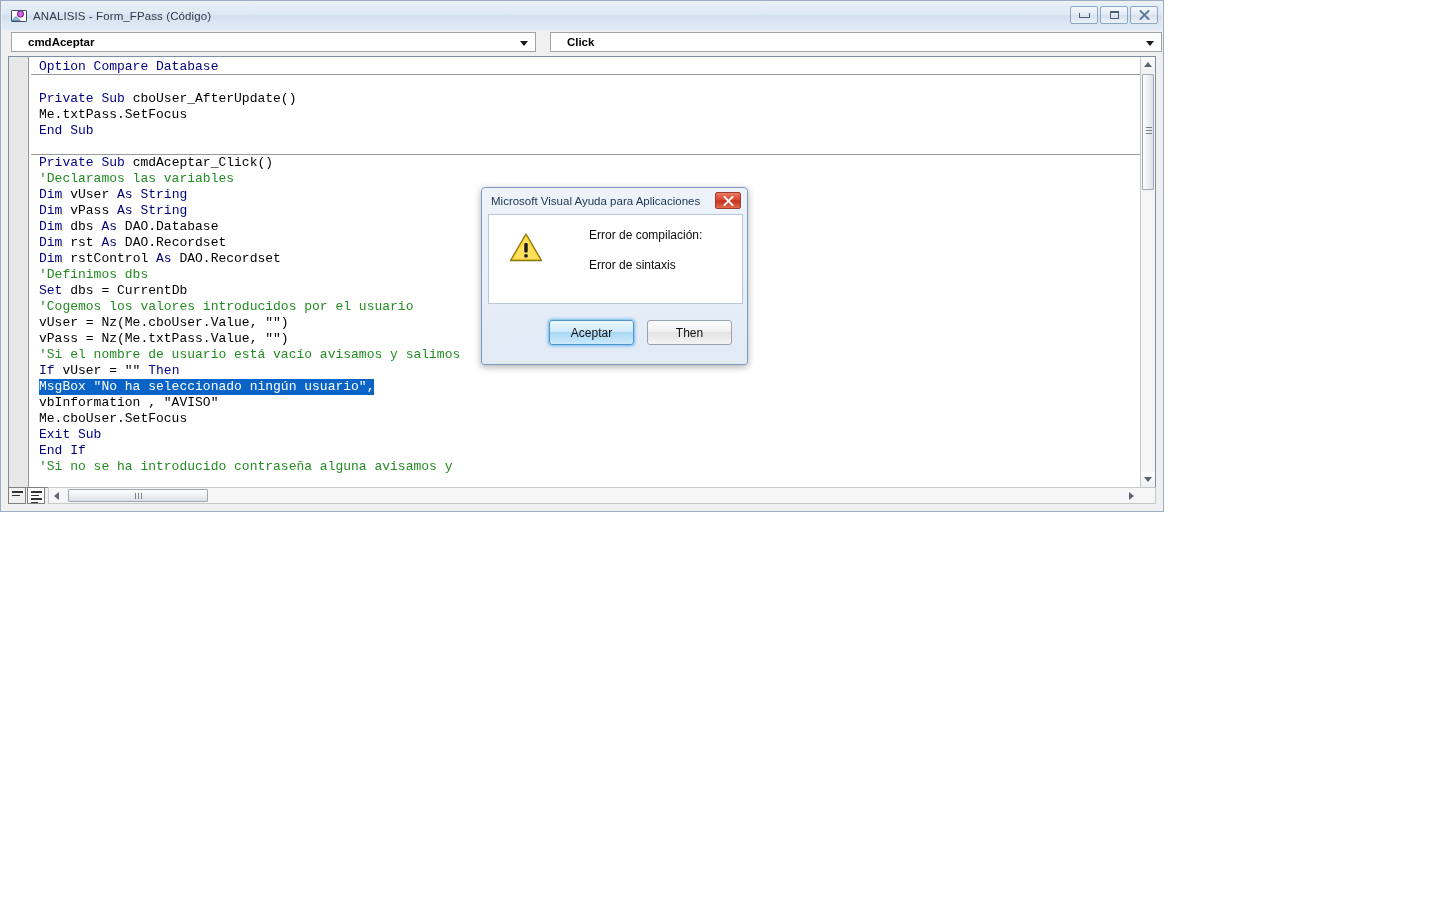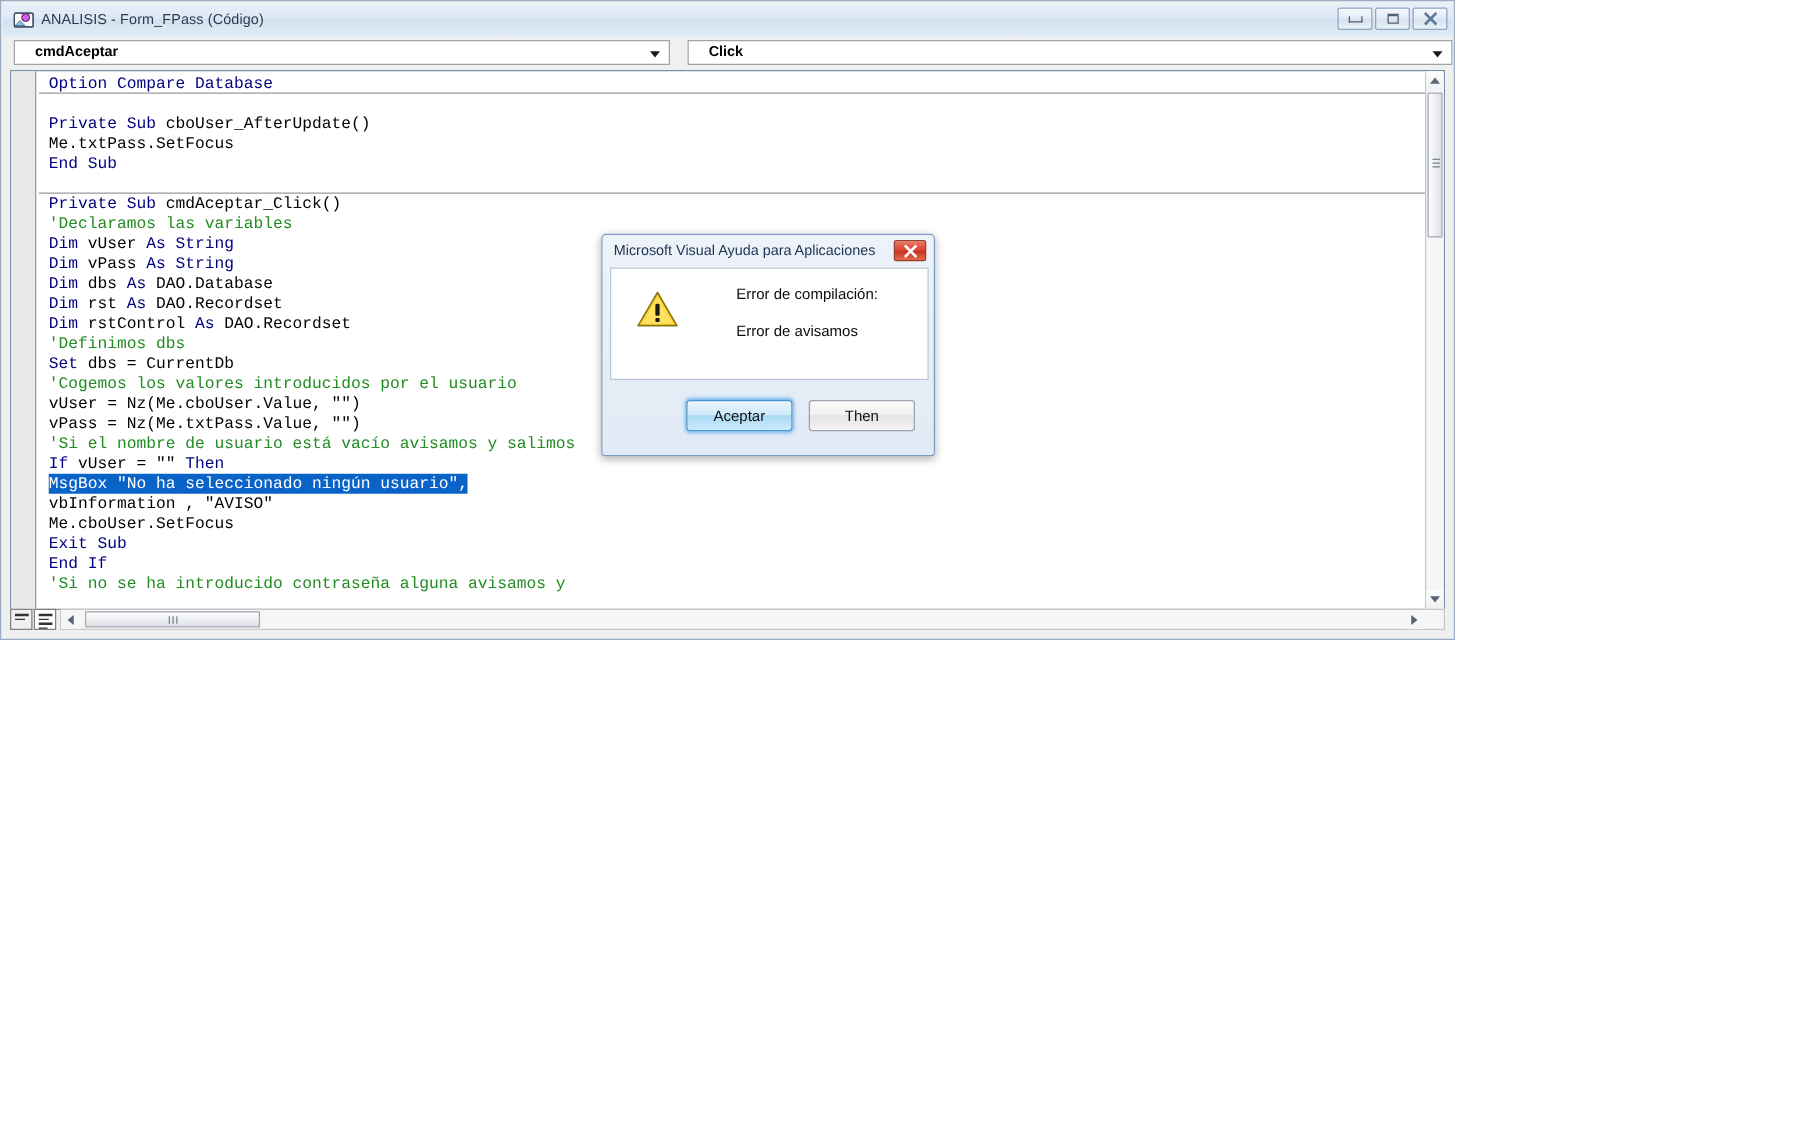--- a/index.html
+++ b/index.html
@@ -435,20 +435,20 @@
   <div id="dlg-body">
     <span id="warn-icon">
       <svg width="34" height="30" viewBox="0 0 34 30">
         <path d="M17 2 L32.5 28.5 L1.5 28.5 Z" fill="#ffd42a" stroke="#8a7512" stroke-width="1.3" stroke-linejoin="round"></path>
         <path d="M17 5.5 L29.5 27 L4.5 27 Z" fill="#ffe98a" opacity="0.55"></path>
         <rect x="15.3" y="11" width="3.4" height="9.5" rx="1" fill="#1a1a1a"></rect>
         <rect x="15.3" y="22.3" width="3.4" height="3.3" rx="0.8" fill="#1a1a1a"></rect>
       </svg>
     </span>
     <span class="dlg-msg" id="dlg-msg1">Error de compilación:</span>
-    <span class="dlg-msg" id="dlg-msg2">Error de avisamos</span>
+    <span class="dlg-msg" id="dlg-msg2">Error de sintaxis</span>
   </div>
 
   <div id="dlg-buttons">
     <div class="dlg-btn" id="btn-aceptar">Aceptar</div>
     <div class="dlg-btn" id="btn-ayuda">Then</div>
   </div>
 </div>
 
 </body></html>

